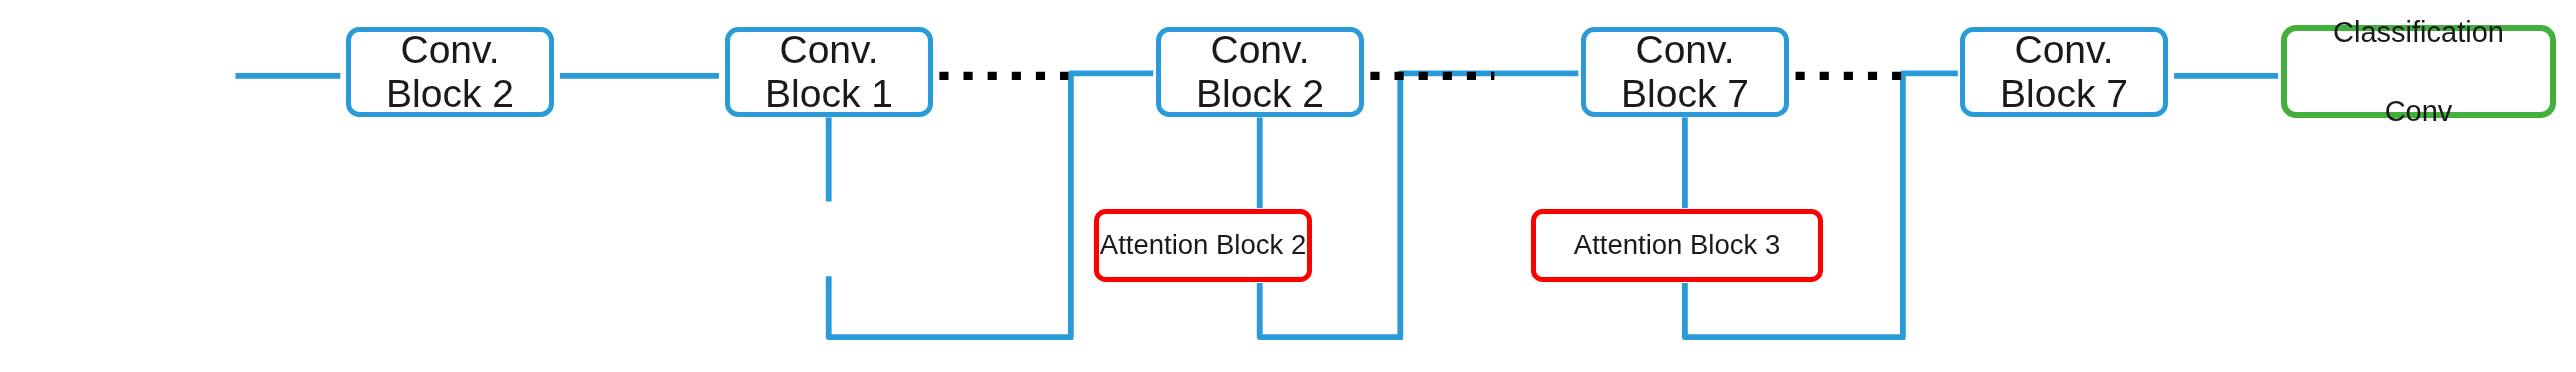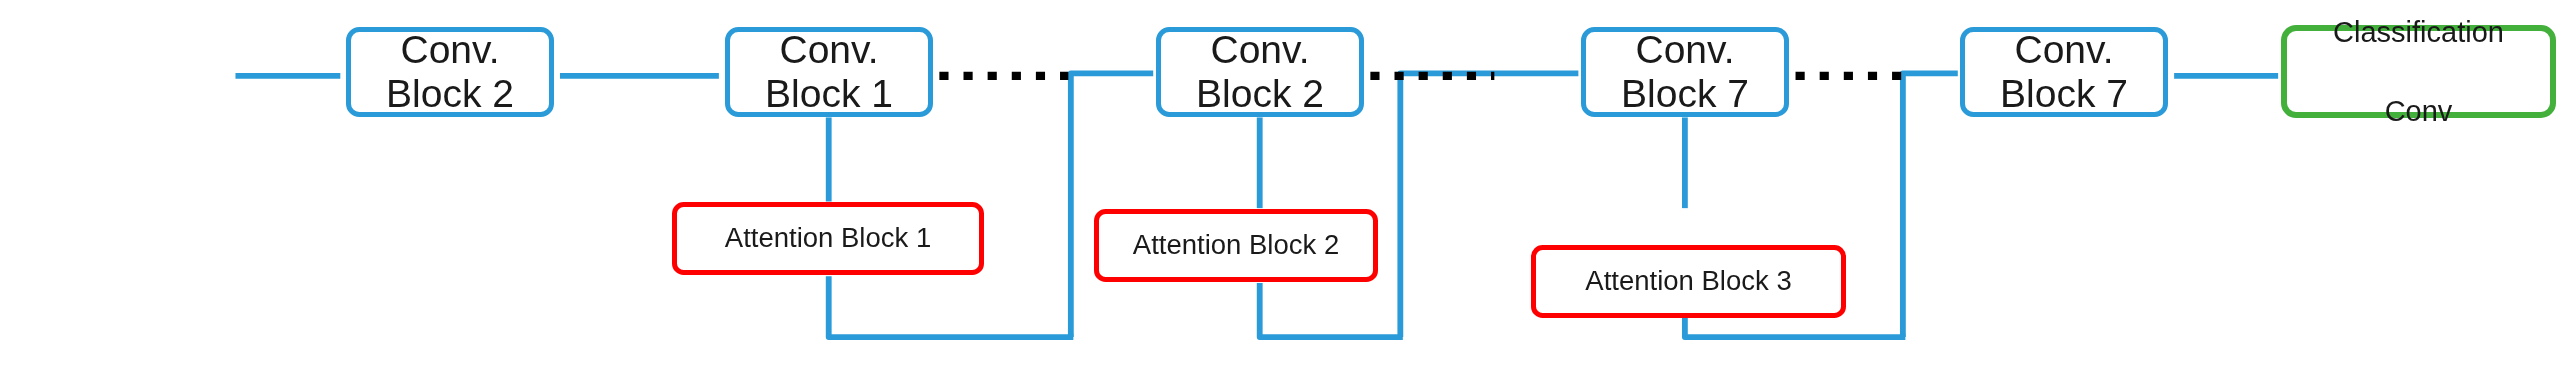--- a/index.html
+++ b/index.html
@@ -121,26 +121,23 @@
   <div class="node node-conv" style="left:1960px; top:27px; width:208px; height:90px;">
     <span class="line">Conv.</span>
     <span class="line">Block 7</span>
   </div>
 
   <div class="node node-classify" style="left:2281px; top:25px; width:275px; height:93px;gap:47px;">
     <span class="line">Classification</span>
     <span class="line">Conv</span>
   </div>
 
-  <div class="node node-attn" style="left:672px; top:202px; width:312px; height:73px;">
-    <span class="line">Attention Block 1</span>
-  </div>
 
-  <div class="node node-attn" style="left:1094px; top:209px; width:284px; height:73px;">
+  <div class="node node-attn" style="left:1094px; top:209px; width:218px; height:73px;">
     <span class="line">Attention Block 2</span>
   </div>
 
-  <div class="node node-attn" style="left:1531px; top:209px; width:315px; height:73px;margin-top:36px;">
+  <div class="node node-attn" style="left:1531px; top:209px; width:292px; height:73px;">
     <span class="line">Attention Block 3</span>
   </div>
 
 </div>
 
 
 </body></html>

